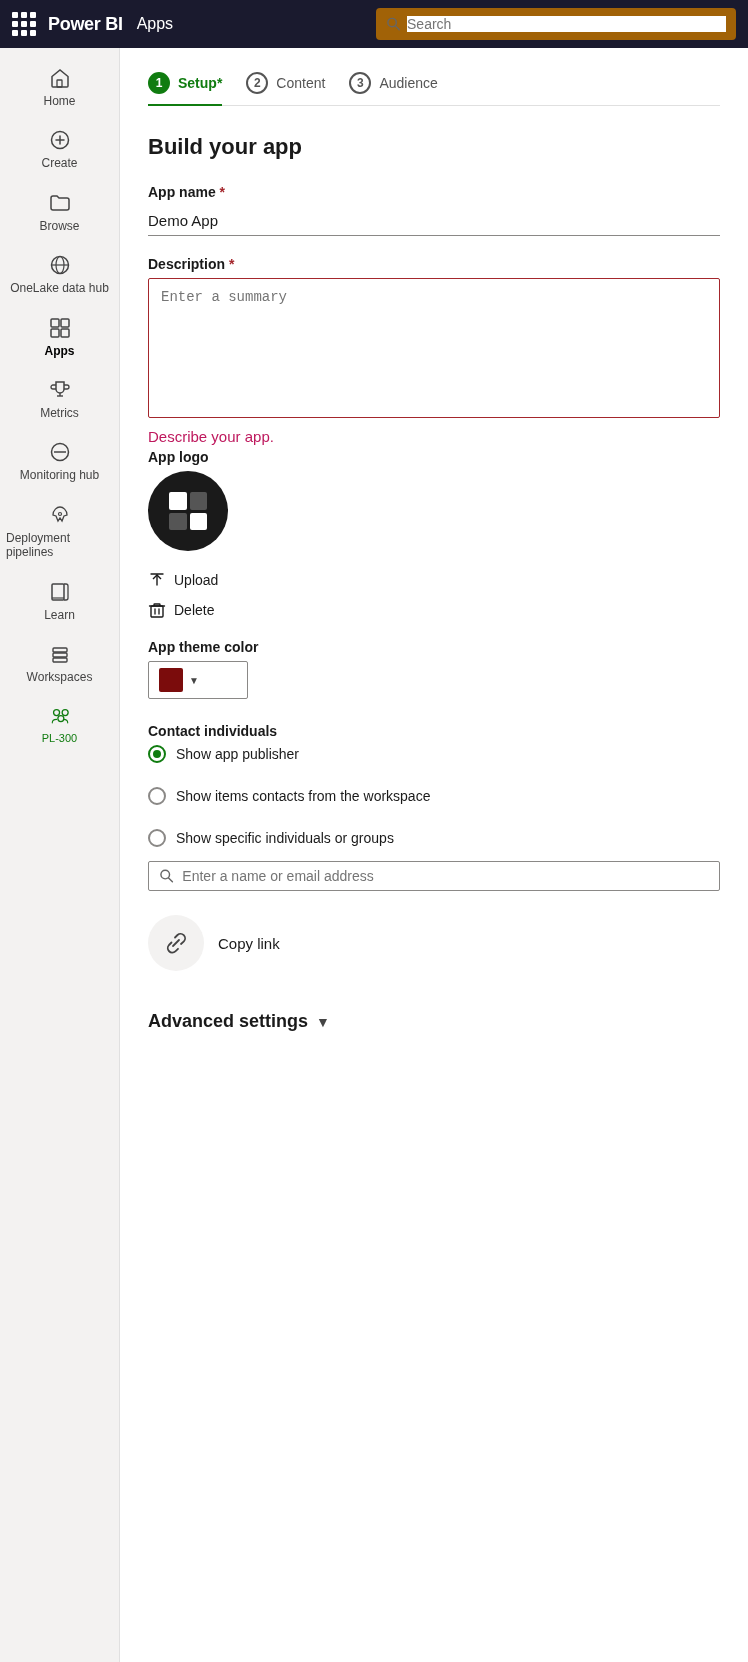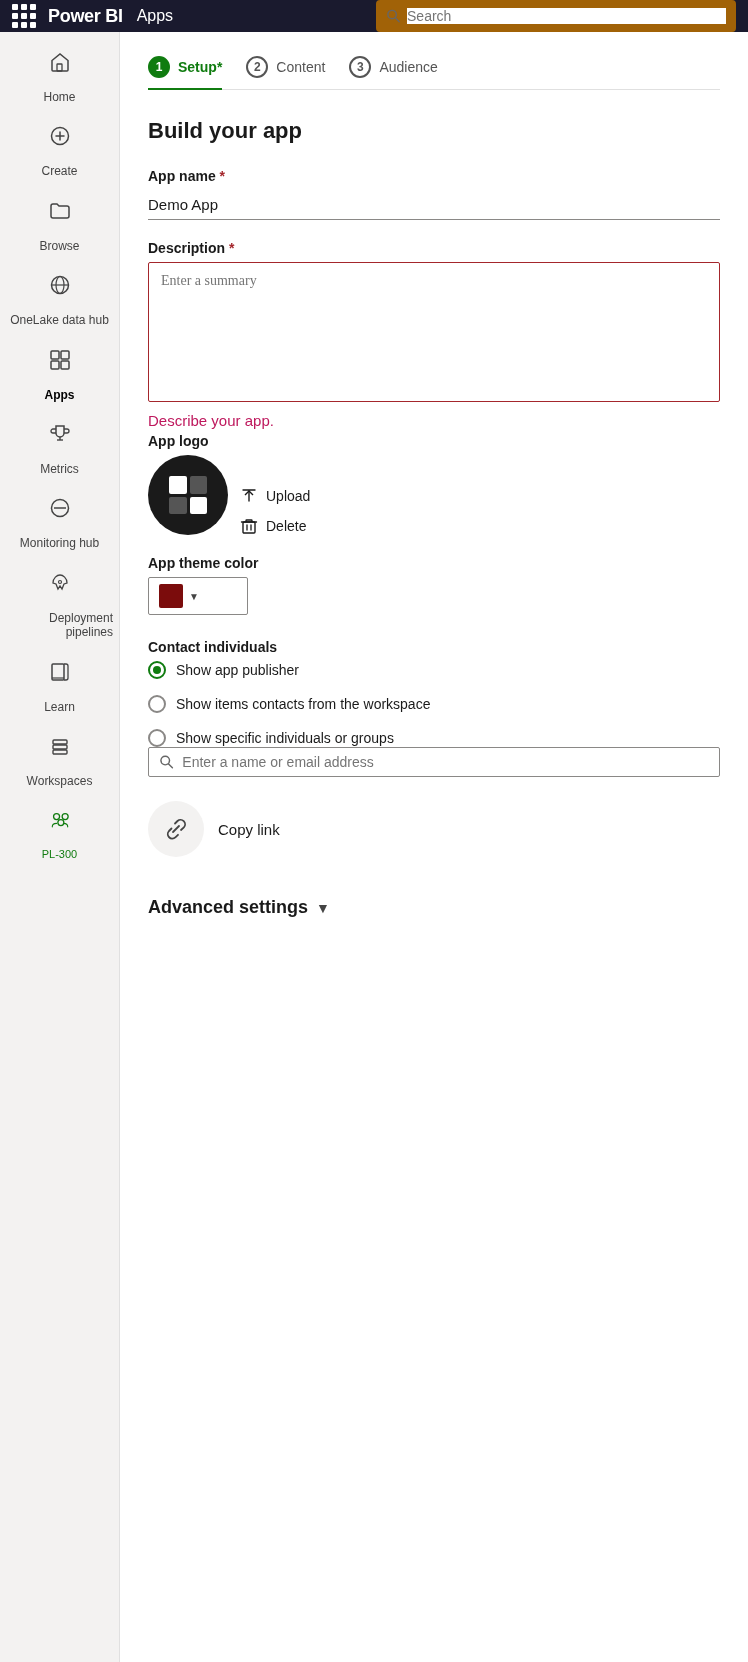--- a/index.html
+++ b/index.html
@@ -3,21 +3,21 @@
   <meta charset="utf-8">
   <style>
     * { box-sizing: border-box; margin: 0; padding: 0; }
     body { font-family: 'Segoe UI', Arial, sans-serif; background: #f3f2f1; display: flex; flex-direction: column; width: 748px; min-height: 1662px; }
 
     
     .topbar {
       background: #1a1a2e;
       display: flex;
       align-items: center;
-      height: 32px;
+      height: 48px;
       padding: 0 12px;
       gap: 12px;
       flex-shrink: 0;
     }
     .topbar-dots {
       display: grid;
       grid-template-columns: repeat(3,6px);
       grid-template-rows: repeat(3,6px);
       gap: 3px;
     }
@@ -78,21 +78,21 @@
       border-radius: 4px;
     }
     .sidebar-item.active { color: #000; font-weight: 600; }
     .sidebar-icon {
       width: 24px;
       height: 24px;
       display: flex;
       align-items: center;
       justify-content: center;
     }
-    .sidebar-label { text-align: right; line-height: 1.2; margin-top: 12px; }
+    .sidebar-label { text-align: left; line-height: 1.2; }
     .sidebar-pl300 { color: #107c10; font-size: 11px; }
 
     
     .content-area {
       flex: 1;
       background: #fff;
       padding: 24px 28px;
       overflow-y: auto;
     }
 
@@ -161,32 +161,32 @@
     .textarea-input {
       width: 100%;
       border: 1px solid #a4262c;
       border-radius: 2px;
       padding: 10px 12px;
       font-size: 14px;
       color: #888;
       resize: none;
       height: 140px;
       outline: none;
-      font-family: Liberation Serif, serif;
+      font-family: Liberation Mono, monospace;
       margin-bottom: 6px;
     }
     .error-text {
       color: #be185d;
       font-size: 15px;
       margin-bottom: 4px;
     }
 
     
     .logo-section { margin-bottom: 20px; }
-    .logo-row { display: flex; align-items: flex-end; gap: 12px; }
+    .logo-row { display: flex; align-items: flex-start; gap: 20px; flex-direction: column; }
     .app-logo-circle {
       width: 80px;
       height: 80px;
       border-radius: 50%;
       background: #1a1a1a;
       display: flex;
       align-items: center;
       justify-content: center;
       flex-shrink: 0;
     }
@@ -232,21 +232,21 @@
       background: #7b0c0c;
       border-radius: 2px;
     }
     .chevron-down {
       font-size: 10px;
       color: #444;
     }
 
     
     .contact-section { margin-bottom: 20px; }
-    .radio-group { display: flex; flex-direction: column; gap: 16px; }
+    .radio-group { display: flex; flex-direction: column; gap: 24px; margin-bottom: 14px; }
     .radio-item {
       display: flex;
       align-items: center;
       gap: 10px;
       font-size: 14px;
       color: #1a1a1a;
       cursor: pointer;
     }
     .radio-circle {
       width: 18px;

